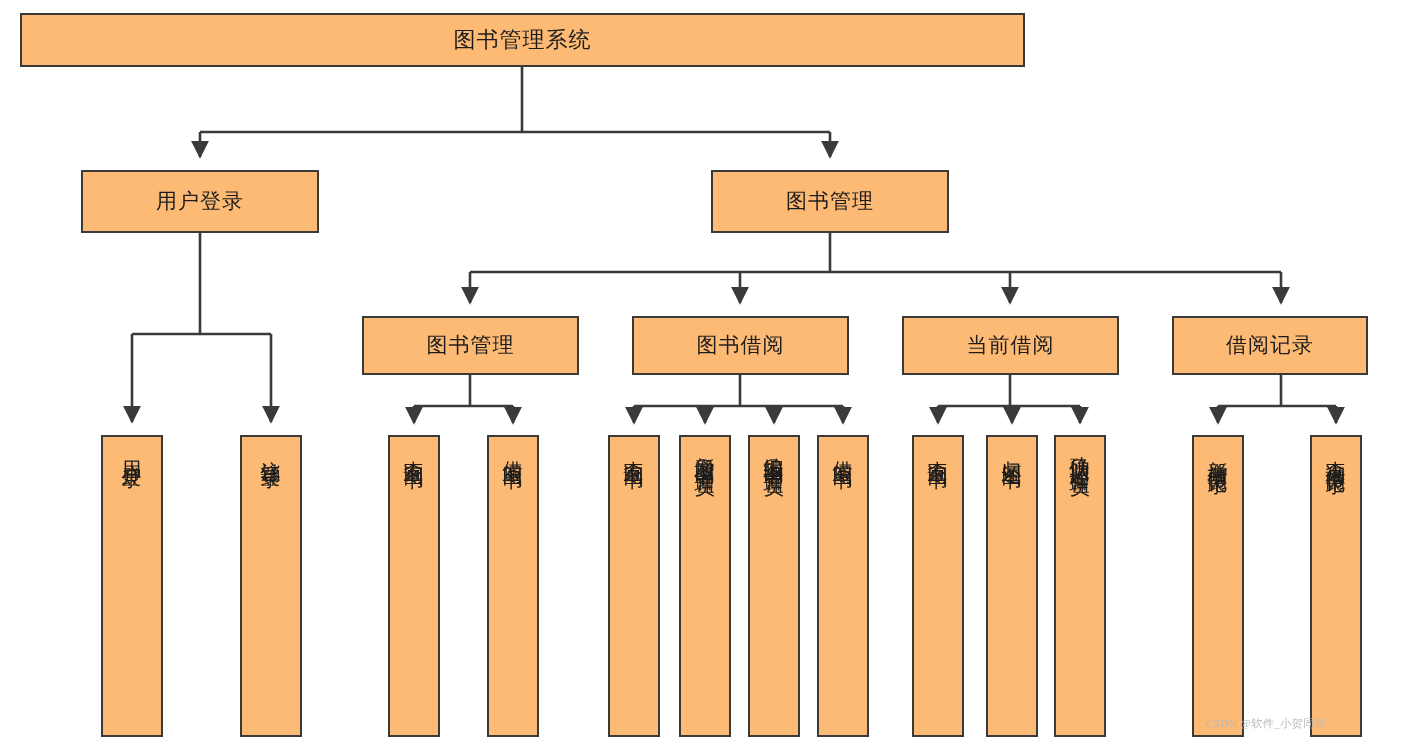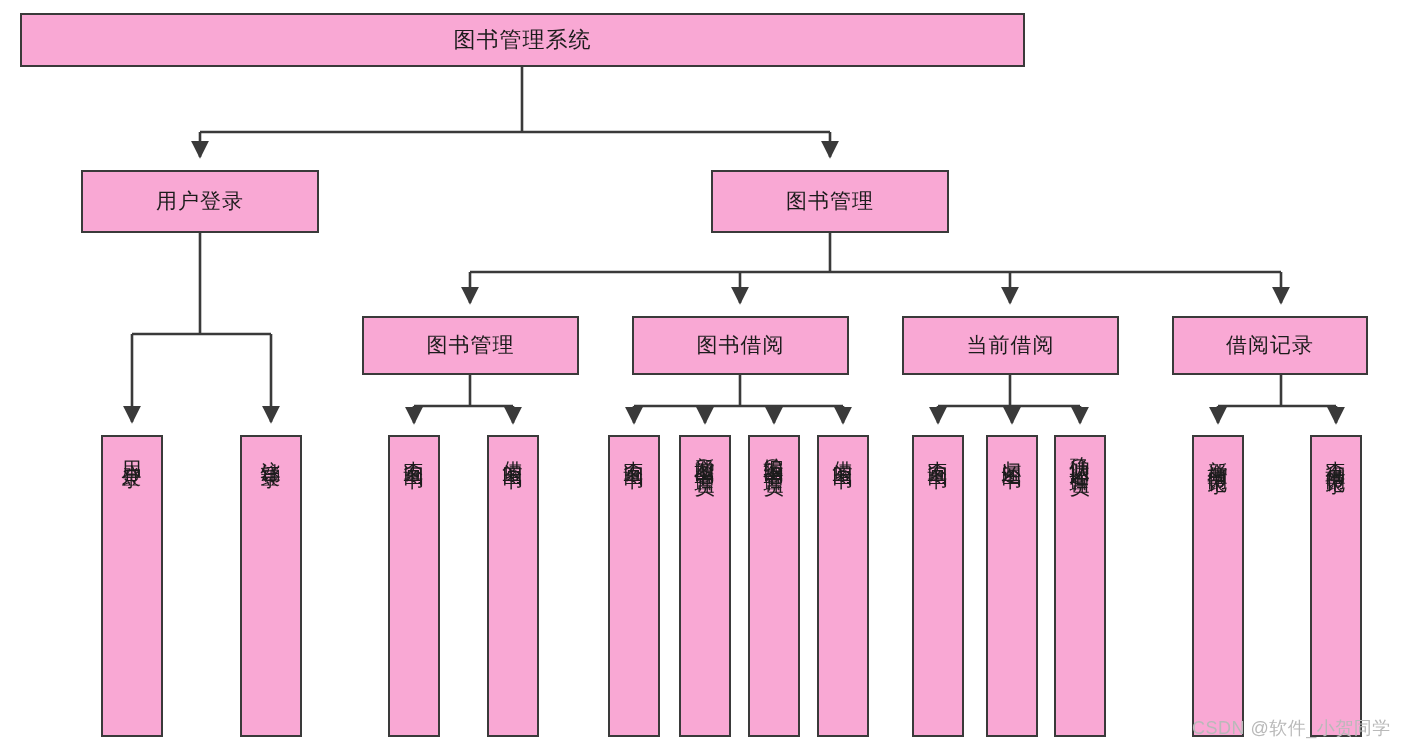--- a/index.html
+++ b/index.html
@@ -23,21 +23,21 @@
     position: absolute;
     left: 0;
     top: 0;
     width: 1405px;
     height: 747px;
     pointer-events: none;
   }
   .node {
     position: absolute;
     box-sizing: border-box;
-    background: #f9a8d4;
+    background: #fdba74;
     border: 2.5px solid #3a3a3a;
     display: flex;
     align-items: center;
     justify-content: center;
     z-index: 2;
   }
   .node .label {
     font-size: 21px;
     line-height: 1.15;
     letter-spacing: 1px;
@@ -57,26 +57,27 @@
     align-items: flex-start;
     justify-content: center;
     padding-top: 8px;
   }
   .node.leaf.tall-text {
     padding-top: 4px;
   }
   .node.root .label { font-size: 22px; }
   .watermark {
     position: absolute;
-    font-size: 18px;
+    font-size: 11px;
     color: #b9b9b9;
     letter-spacing: 0.5px;
     white-space: nowrap;
     z-index: 5;
-    font-family: Liberation Sans, sans-serif;
+    font-family: Liberation Serif, serif;
+    margin-left: 14px;
   }
 </style>
 </head>
 <body>
 
 <div id="canvas" style="background: rgb(255, 255, 255);">
 
   <svg id="wires" viewBox="0 0 1405 747" xmlns="http://www.w3.org/2000/svg">
     <defs>
       <marker id="arrow" viewBox="0 0 10 10" refX="9" refY="5" markerWidth="7" markerHeight="7" orient="auto-start-reverse">

